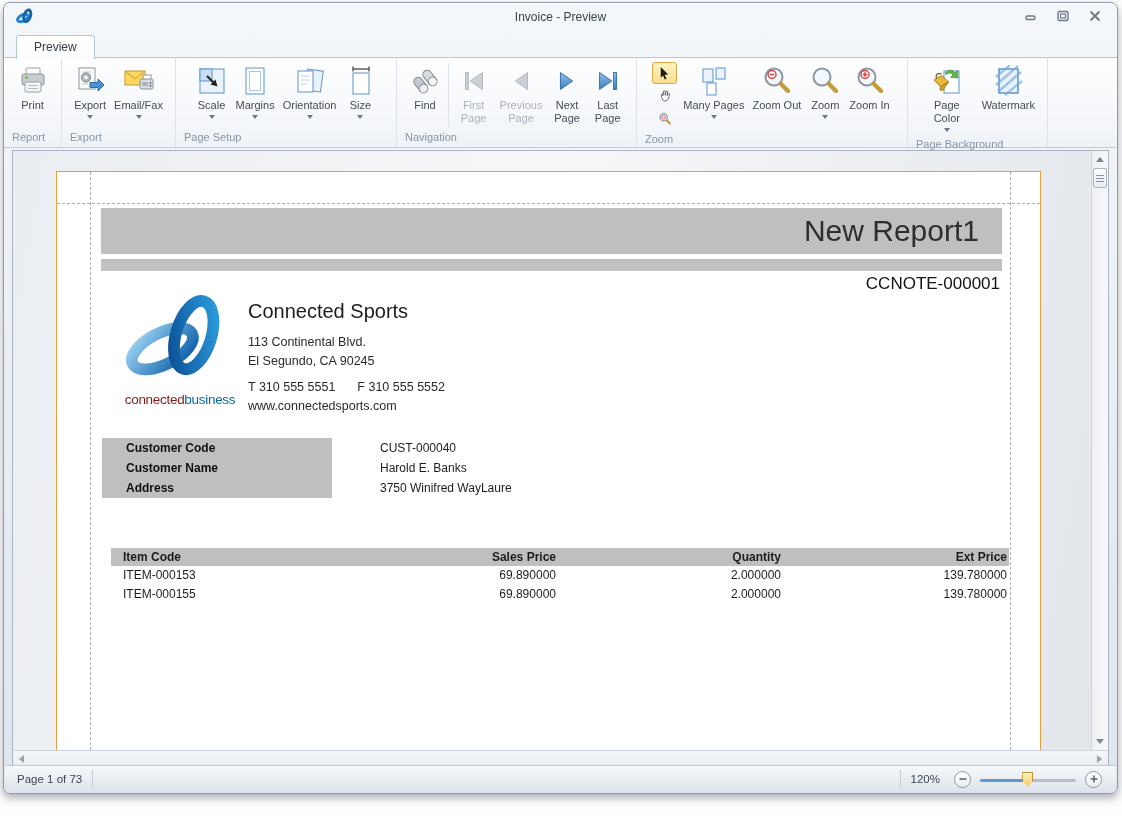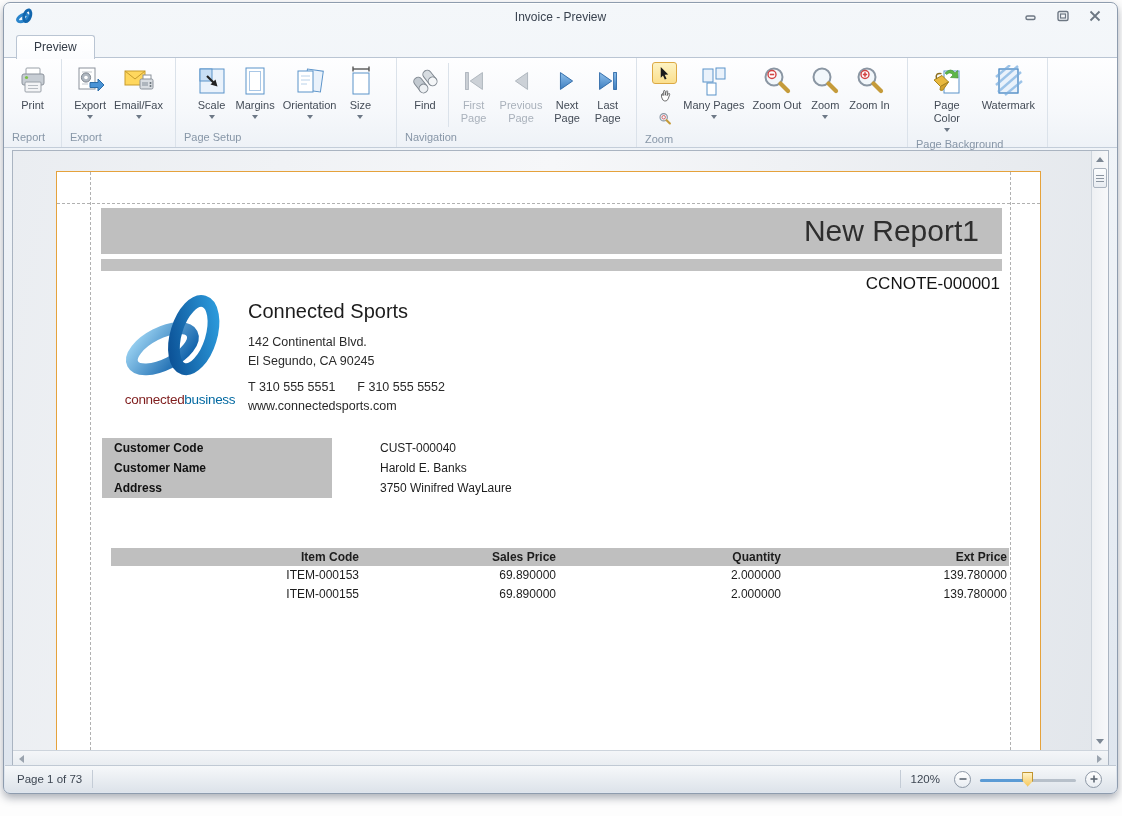--- a/index.html
+++ b/index.html
@@ -76,27 +76,27 @@
   .logo-text .light { color:#0369a1; }
 
   .company { position:absolute; left:191px; top:128px; color:#1c1c1c; }
   .co-name { font-size:20px; margin-bottom:10px; }
   .co-line { font-size:12.5px; line-height:19px; color:#2a2a2a; }
   .co-contact { margin-top:7px; }
   .co-contact span + span { margin-left:22px; }
 
   .customer { position:absolute; left:45px; top:266px; font-size:12px; }
   .cust-row { display:flex; height:20px; line-height:20px; }
-  .cust-label { width:230px; background:#bfbfbf; font-weight:bold; color:#111; padding-left:12px; }
+  .cust-label { width:230px; background:#bfbfbf; font-weight:bold; color:#111; padding-left:24px; }
   .cust-value { padding-left:48px; color:#1d1d1d; }
 
   .items { position:absolute; left:54px; top:376px; width:898px; font-size:12px; }
   .it-row { display:grid; grid-template-columns:250px 197px 225px 226px; height:19px; line-height:19px; }
   .it-row.head { background:#bfbfbf; height:18px; line-height:18px; font-weight:bold; color:#101010; }
-  .it-row > div:first-child { padding-left:20px; text-align:right; }
+  .it-row > div:first-child { padding-left:12px; text-align:left; }
   .it-row > div { text-align:right; padding-right:2px; color:#1d1d1d; }
 
   
   .vscroll { position:absolute; top:0; right:0; bottom:15px; width:17px;
              background:linear-gradient(to right,#eef0f3,#f7f8fa); border-left:1px solid #cdd4dc; }
   .sb-btn { position:absolute; left:0; width:16px; height:16px; display:flex; align-items:center; justify-content:center; }
   .vthumb { position:absolute; left:1px; top:17px; width:14px; height:20px; background:linear-gradient(#fcfdfe,#e8ecf1);
             border:1px solid #aab3bf; border-radius:2px; display:flex; flex-direction:column; gap:2px; align-items:center; justify-content:center; }
   .vthumb i { width:8px; height:1px; background:#8b95a1; }
   .hscroll { position:absolute; left:0; right:0; bottom:0; height:15px;
@@ -467,21 +467,21 @@
           <g fill="none">
             <ellipse cx="42" cy="58" rx="34" ry="16" transform="rotate(-27 42 58)" stroke="url(#gLogo1)" stroke-width="12"></ellipse>
             <ellipse cx="74" cy="44" rx="18" ry="36" transform="rotate(17 74 44)" stroke="url(#gLogo2)" stroke-width="12"></ellipse>
           </g>
         </svg>
         <div class="logo-text"><span class="dark">connected</span><span class="light">business</span></div>
       </div>
 
       <div class="company">
         <div class="co-name">Connected Sports</div>
-        <div class="co-line">142 Continental Blvd.</div>
+        <div class="co-line">113 Continental Blvd.</div>
         <div class="co-line">El Segundo, CA 90245</div>
         <div class="co-line co-contact">
           <span>T 310 555 5551</span><span>F 310 555 5552</span>
         </div>
         <div class="co-line">www.connectedsports.com</div>
       </div>
 
       <div class="customer">
         <div class="cust-row">
           <div class="cust-label">Customer Code</div>

